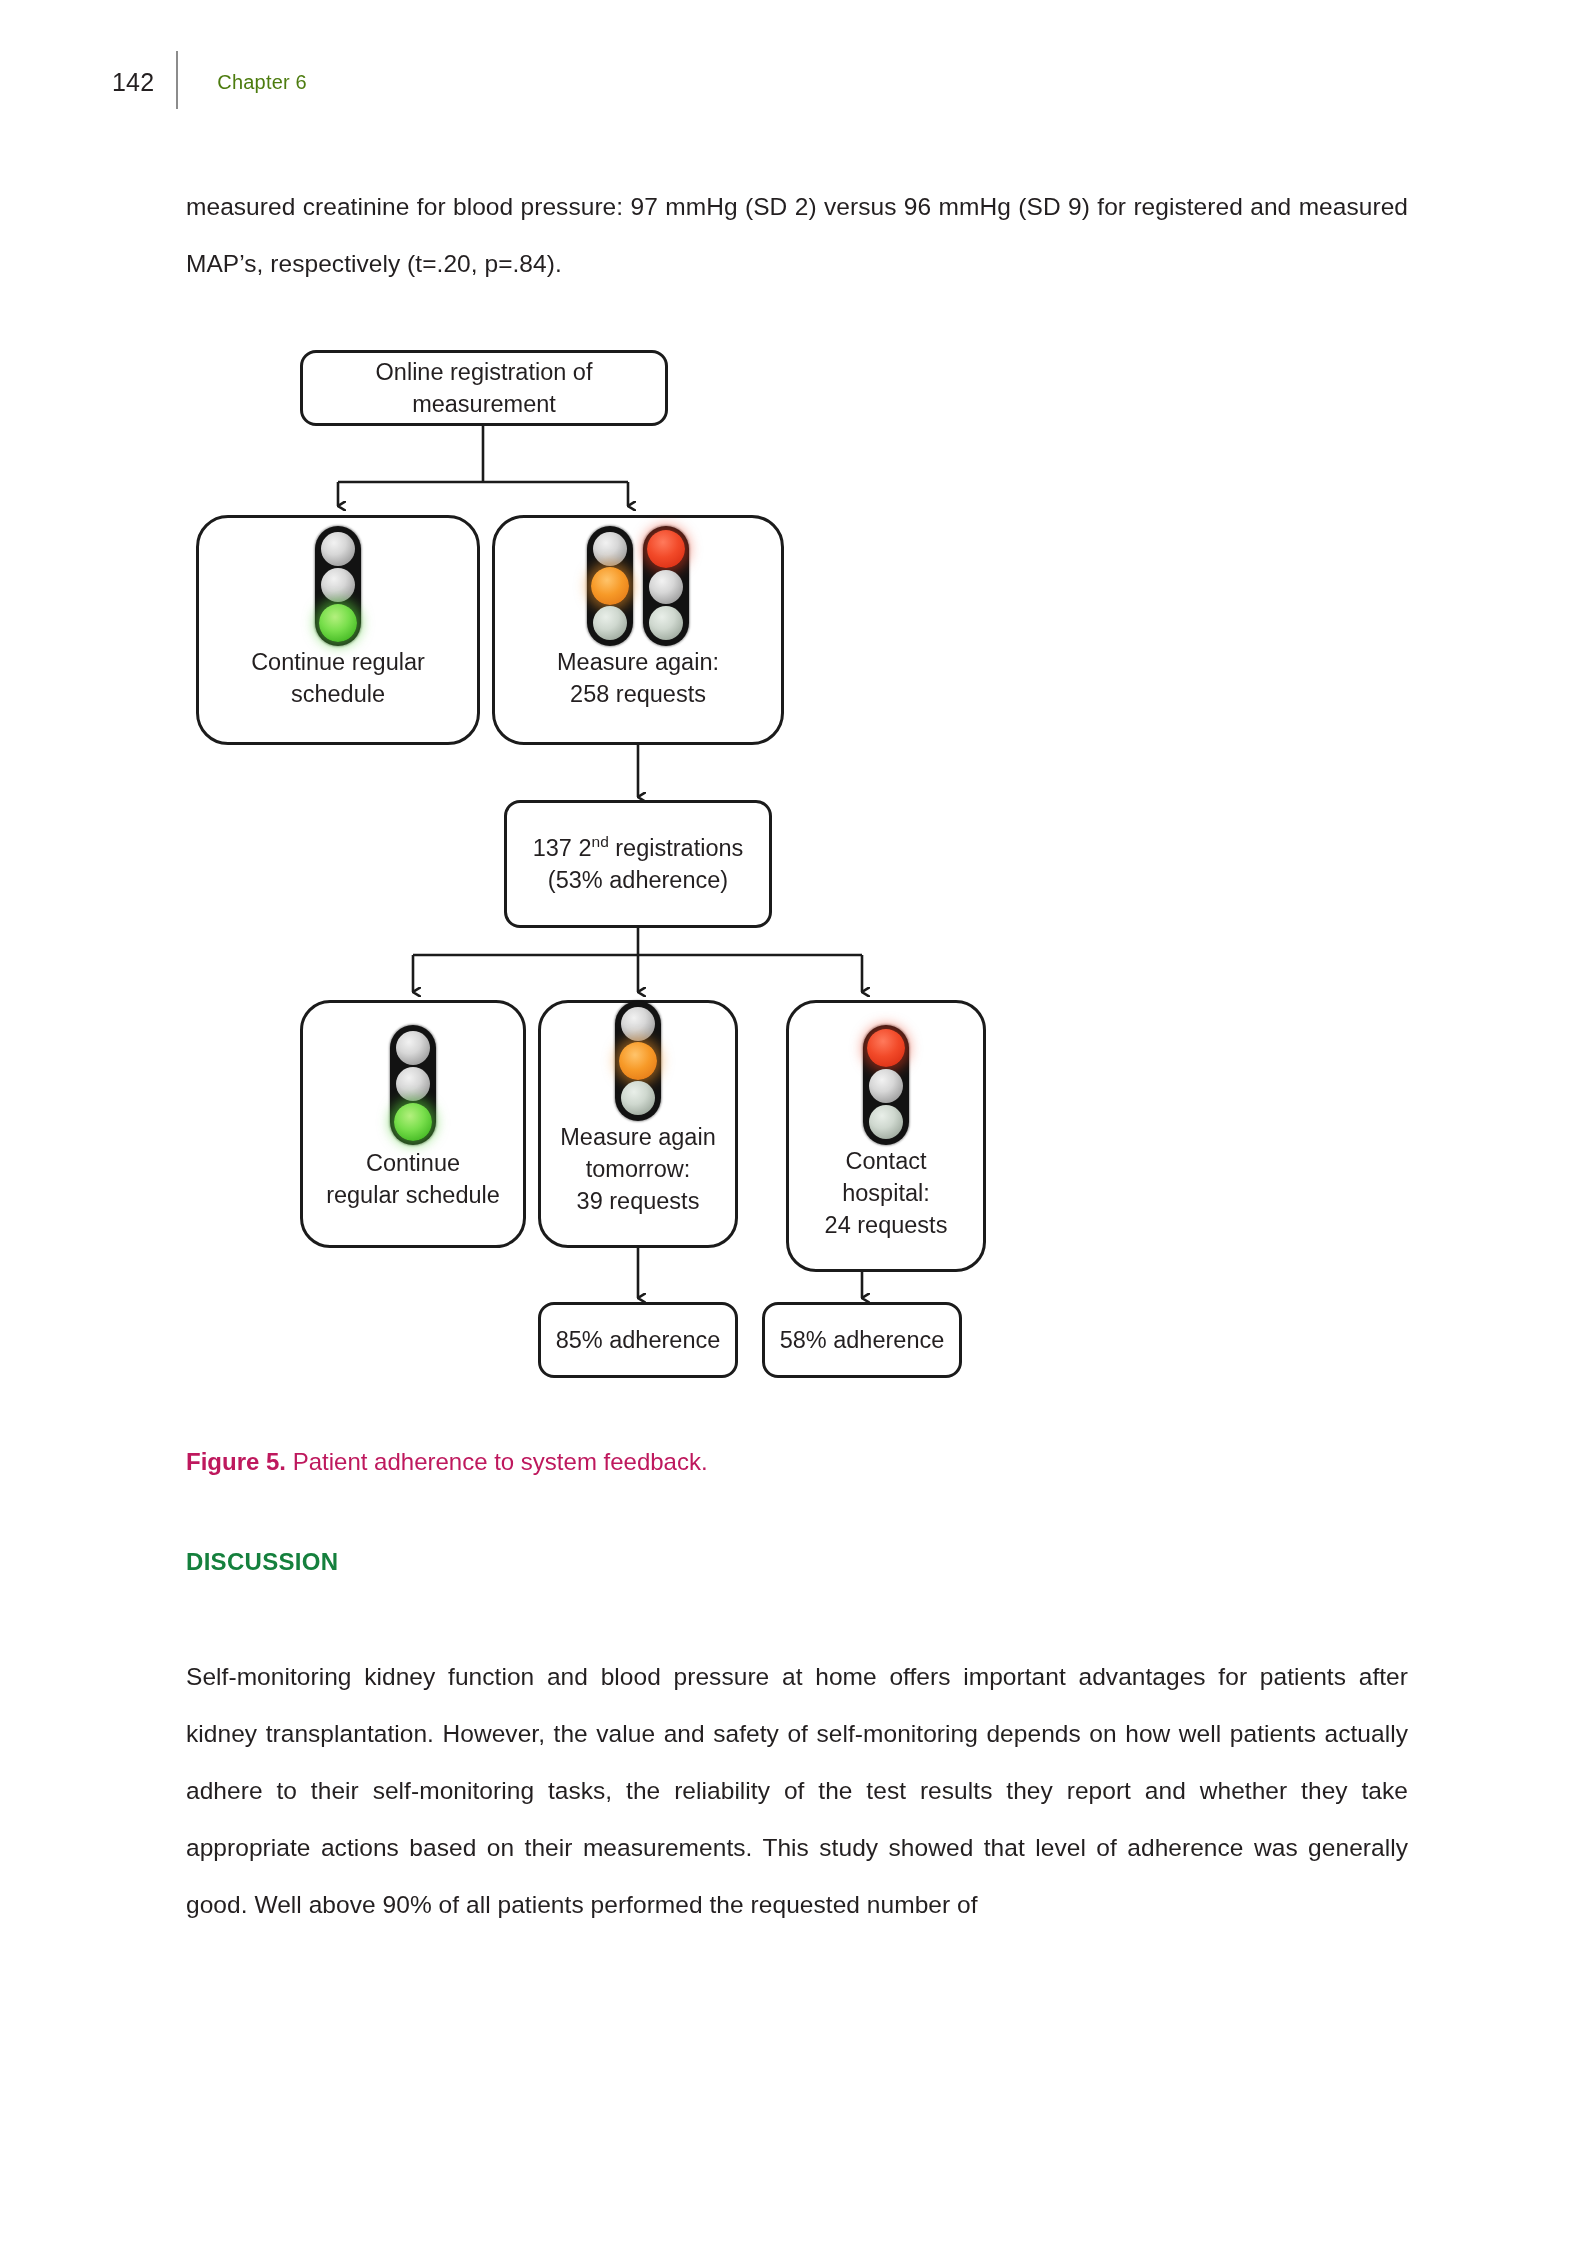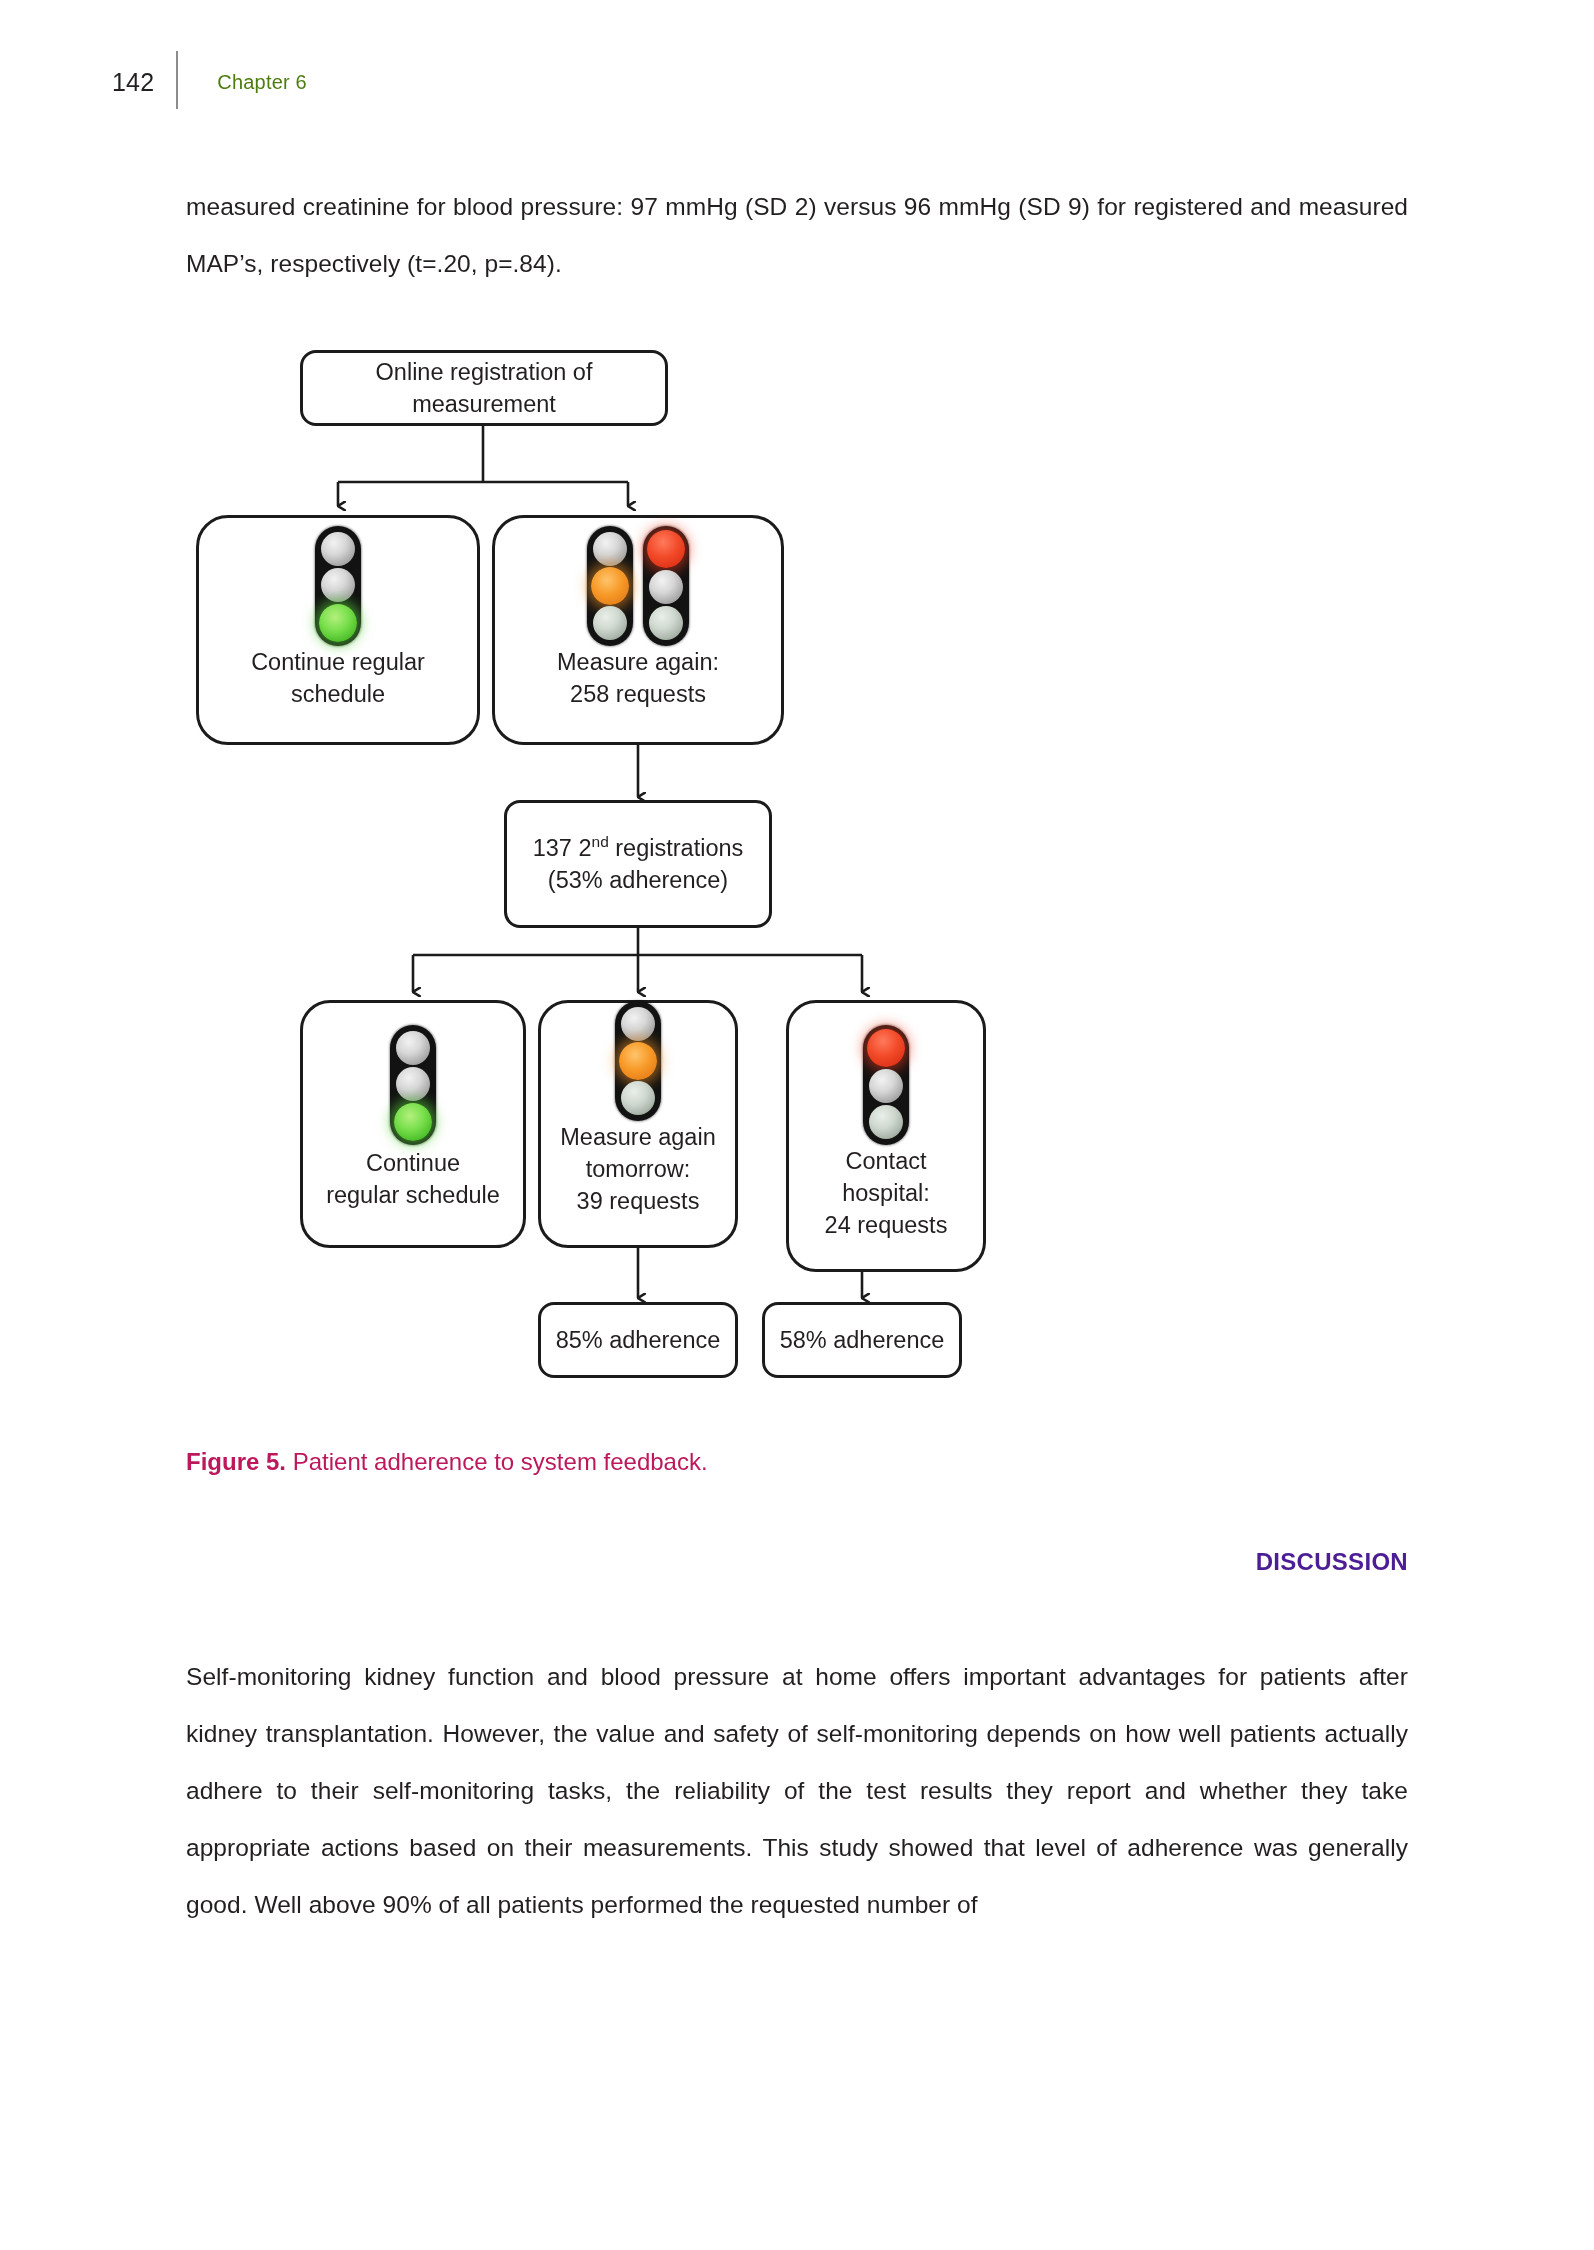--- a/index.html
+++ b/index.html
@@ -63,23 +63,22 @@
   .caption {
     top: 1448px;
     font-size: 24px;
     color: #be185d;
   }
   .caption b { font-weight: bold; }
   .disc-head {
     top: 1548px;
     font-size: 24px;
     font-weight: bold;
-    color: #4c1d95;
+    color: #15803d;
     letter-spacing: .3px;
-    text-align: right;
   }
   .disc-body { top: 1648px; }
 
   
   .figure {
     position: absolute;
     left: 0;
     top: 330px;
     width: 1594px;
     height: 1100px;

